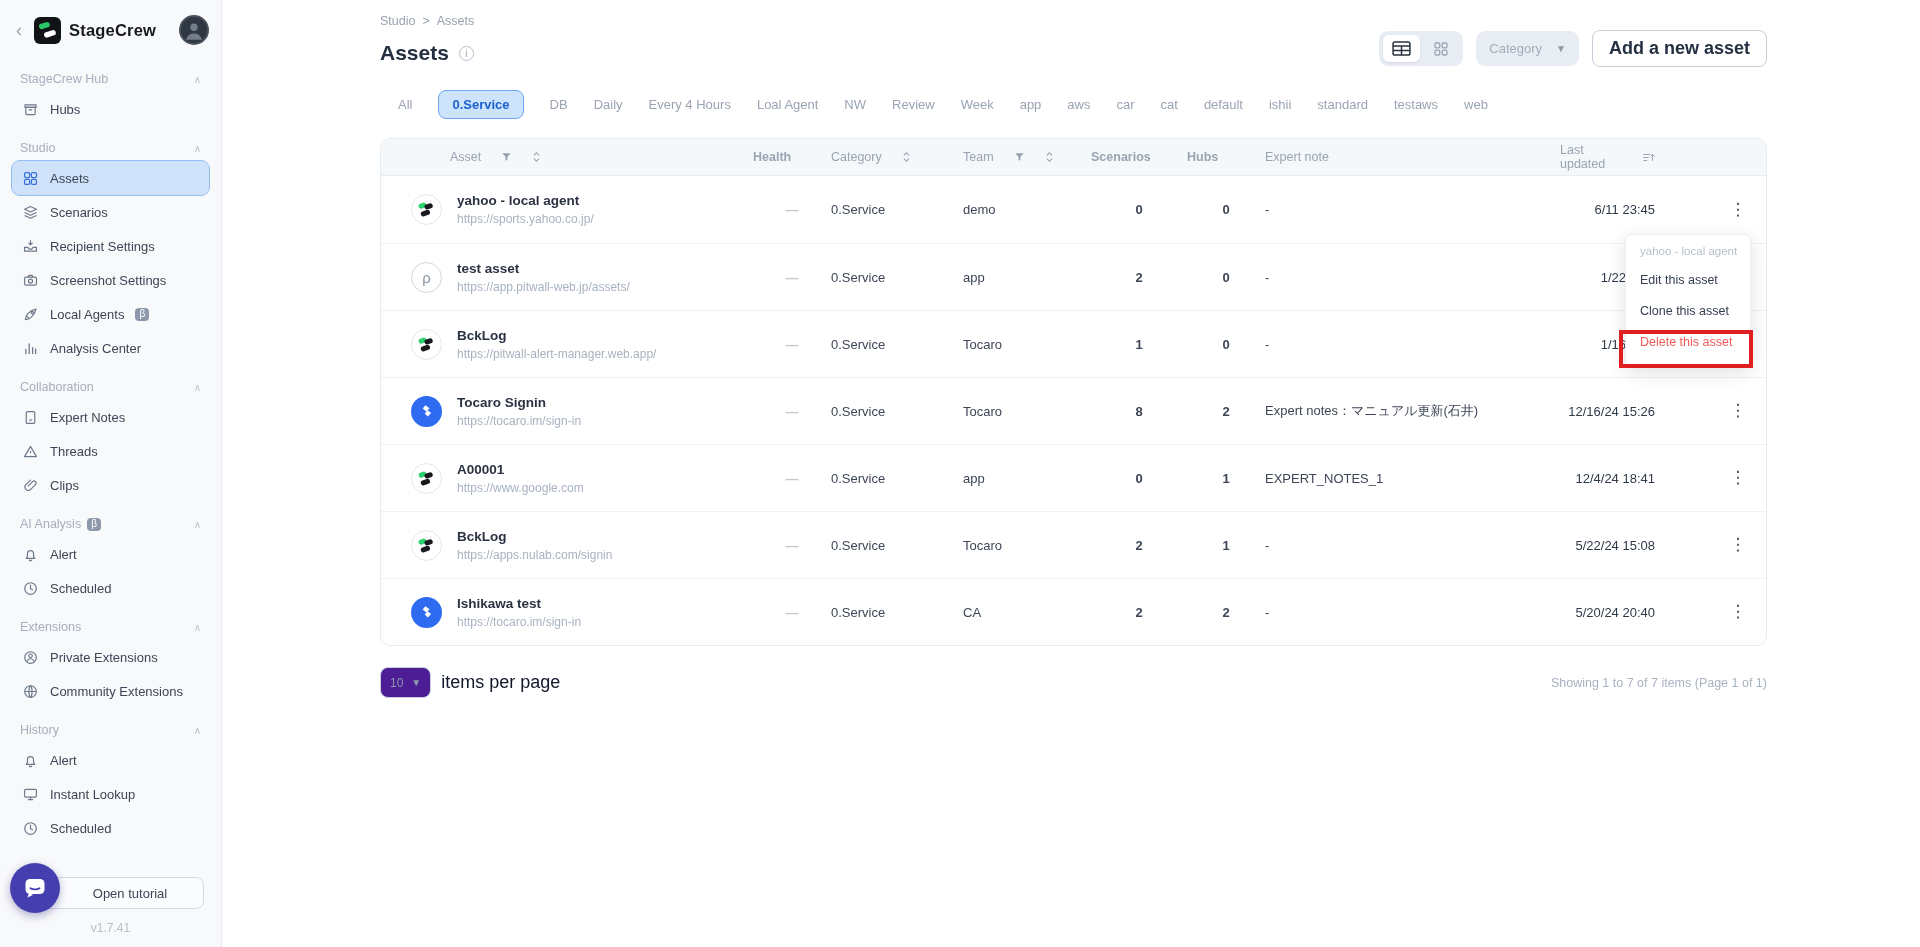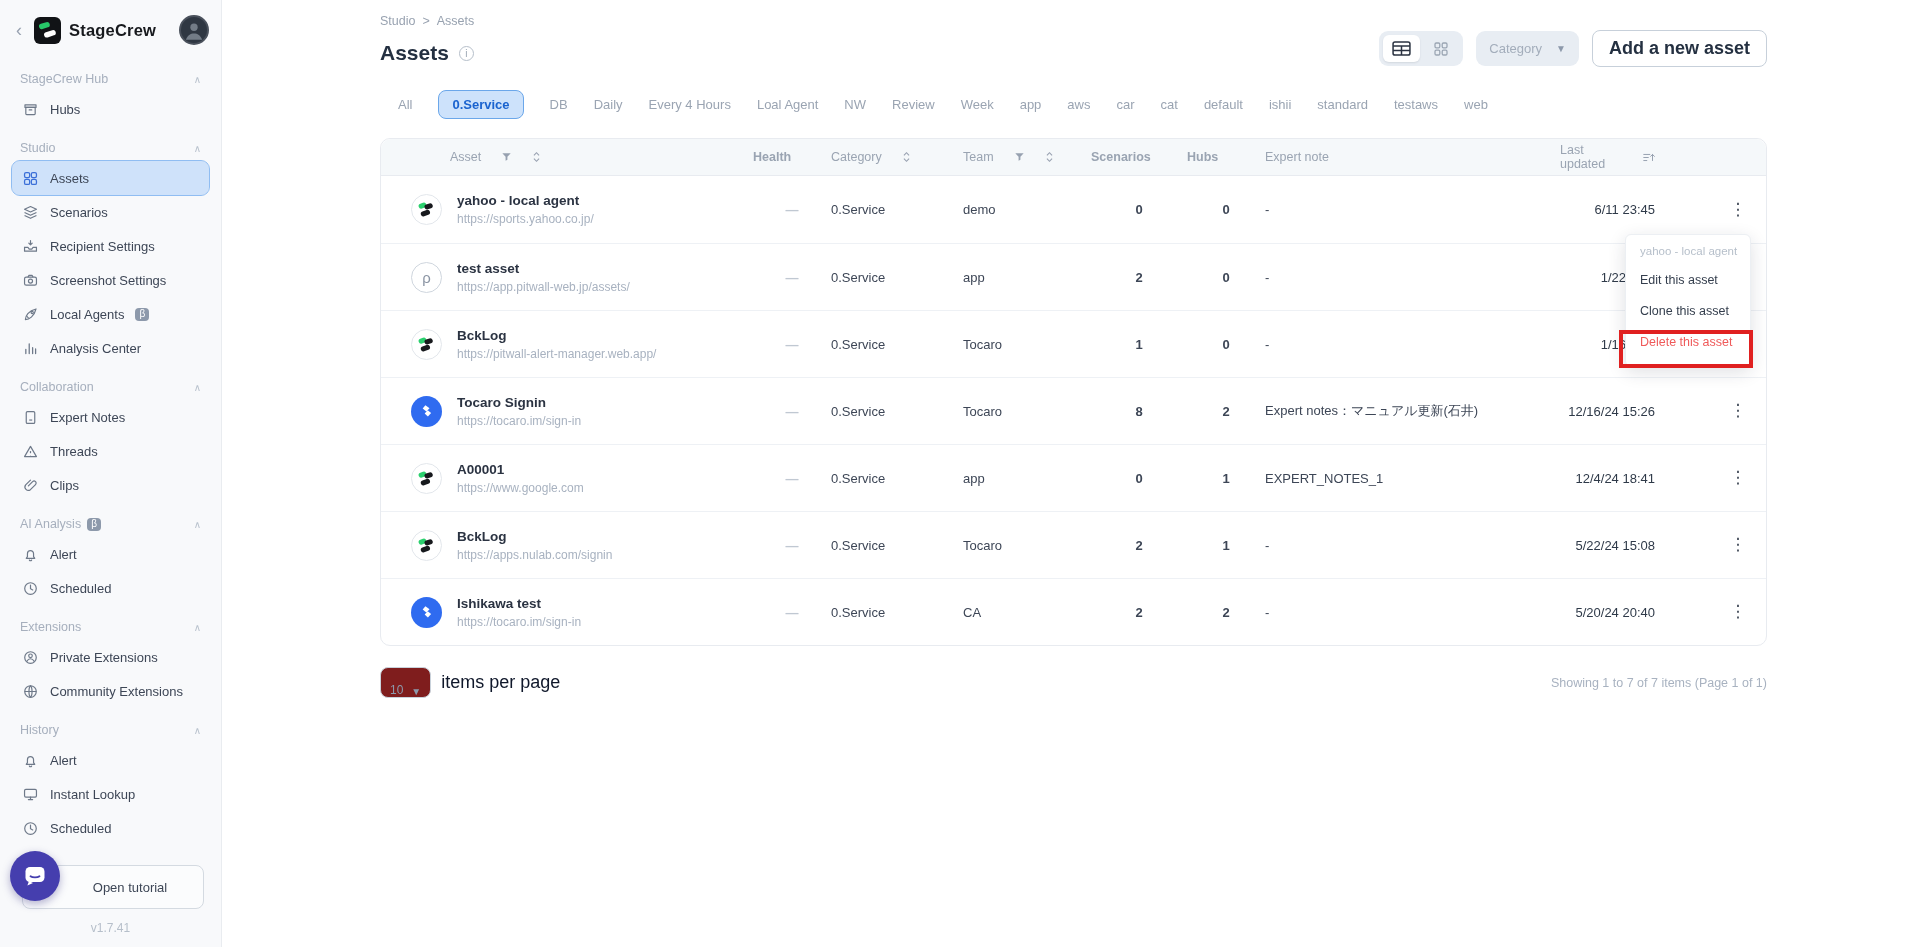--- a/index.html
+++ b/index.html
@@ -23,21 +23,21 @@
                   margin:15px 8px 6px 8px; cursor:pointer; }
   .section-label { font-size:12.5px; color:#a6afbd; display:flex; align-items:center; gap:6px; }
   .chev { color:#b9c2cd; font-size:10px; }
   .nav-item { display:flex; align-items:center; gap:11px; height:34px; padding:0 10px;
               border-radius:8px; font-size:13px; color:#3d4656; cursor:pointer; }
   .nav-item .nav-icon { width:17px; height:17px; flex:0 0 auto; display:flex; align-items:center; }
   .nav-item.active { background:#cfe2fa; outline:1px solid #90bdf2; }
   .badge { background:#8d99ab; color:#fff; font-size:10px; border-radius:4px;
            padding:1px 4px 2px; line-height:1; }
   .side-foot { margin-top:auto; padding:10px 14px 12px; position:relative; }
-  .tutorial-btn { margin-left:8px; width:182px; height:44px; border:1px solid #d4dae1;
+  .tutorial-btn { margin-left:8px; width:182px; height:32px; border:1px solid #d4dae1;
                   border-radius:8px; background:#fbfcfd; font-size:13px; color:#3d4656;
                   display:flex; align-items:center; justify-content:center; padding-left:34px;
                   cursor:pointer; }
   .intercom { position:absolute; left:10px; top:-4px; width:50px; height:50px; border-radius:50%;
               background:#453eae; box-shadow:0 3px 8px rgba(40,35,120,.35);
               display:flex; align-items:center; justify-content:center; cursor:pointer; }
   .version { text-align:center; color:#b6bfca; font-size:12px; margin-top:12px; }
 
   
   .main { position:absolute; left:222px; top:0; width:1698px; height:947px; background:#fff; }
@@ -87,22 +87,22 @@
   .asset-icon.tocaro { background:#2f6bf0; }
   .a-name { font-size:13.5px; font-weight:bold; color:#2b3342; margin-bottom:4px; }
   .a-url { font-size:12px; color:#a8b2c0; }
   .dash { color:#c0c8d2; }
   .c-last { text-align:right; padding-right:55px; color:#2f3a49; }
   .kebab { text-align:center; color:#3f4856; font-size:17px; cursor:pointer; letter-spacing:0;
            line-height:.55; }
 
   .pager-row { margin-top:21px; display:flex; align-items:center; }
   .size-select { border:1px solid #c9d2db; border-radius:8px; height:31px; padding:0 9px;
-                 display:flex; align-items:flex-end; gap:8px; font-size:12px; color:#8d99ab;
-                 background:#7f1d1d; cursor:pointer; }
+                 display:flex; align-items:center; gap:8px; font-size:12px; color:#8d99ab;
+                 background:#4c1d95; cursor:pointer; }
   .per-page { margin-left:10px; font-size:18px; color:#0f172a; }
   .summary { margin-left:auto; font-size:12.5px; color:#a8b2c0; }
 
   
   .menu { position:absolute; left:1625px; top:234px; width:126px; background:#fff;
           border:1px solid #eceff3; border-radius:6px; z-index:50;
           box-shadow:0 5px 18px rgba(25,35,55,.14); padding:8px 0; }
   .menu-title { padding:2px 14px 8px; font-size:11.5px; color:#b6bfca; white-space:nowrap; }
   .menu-item { padding:8px 14px 9px; font-size:12.5px; color:#343e4d; cursor:pointer;
                white-space:nowrap; }

